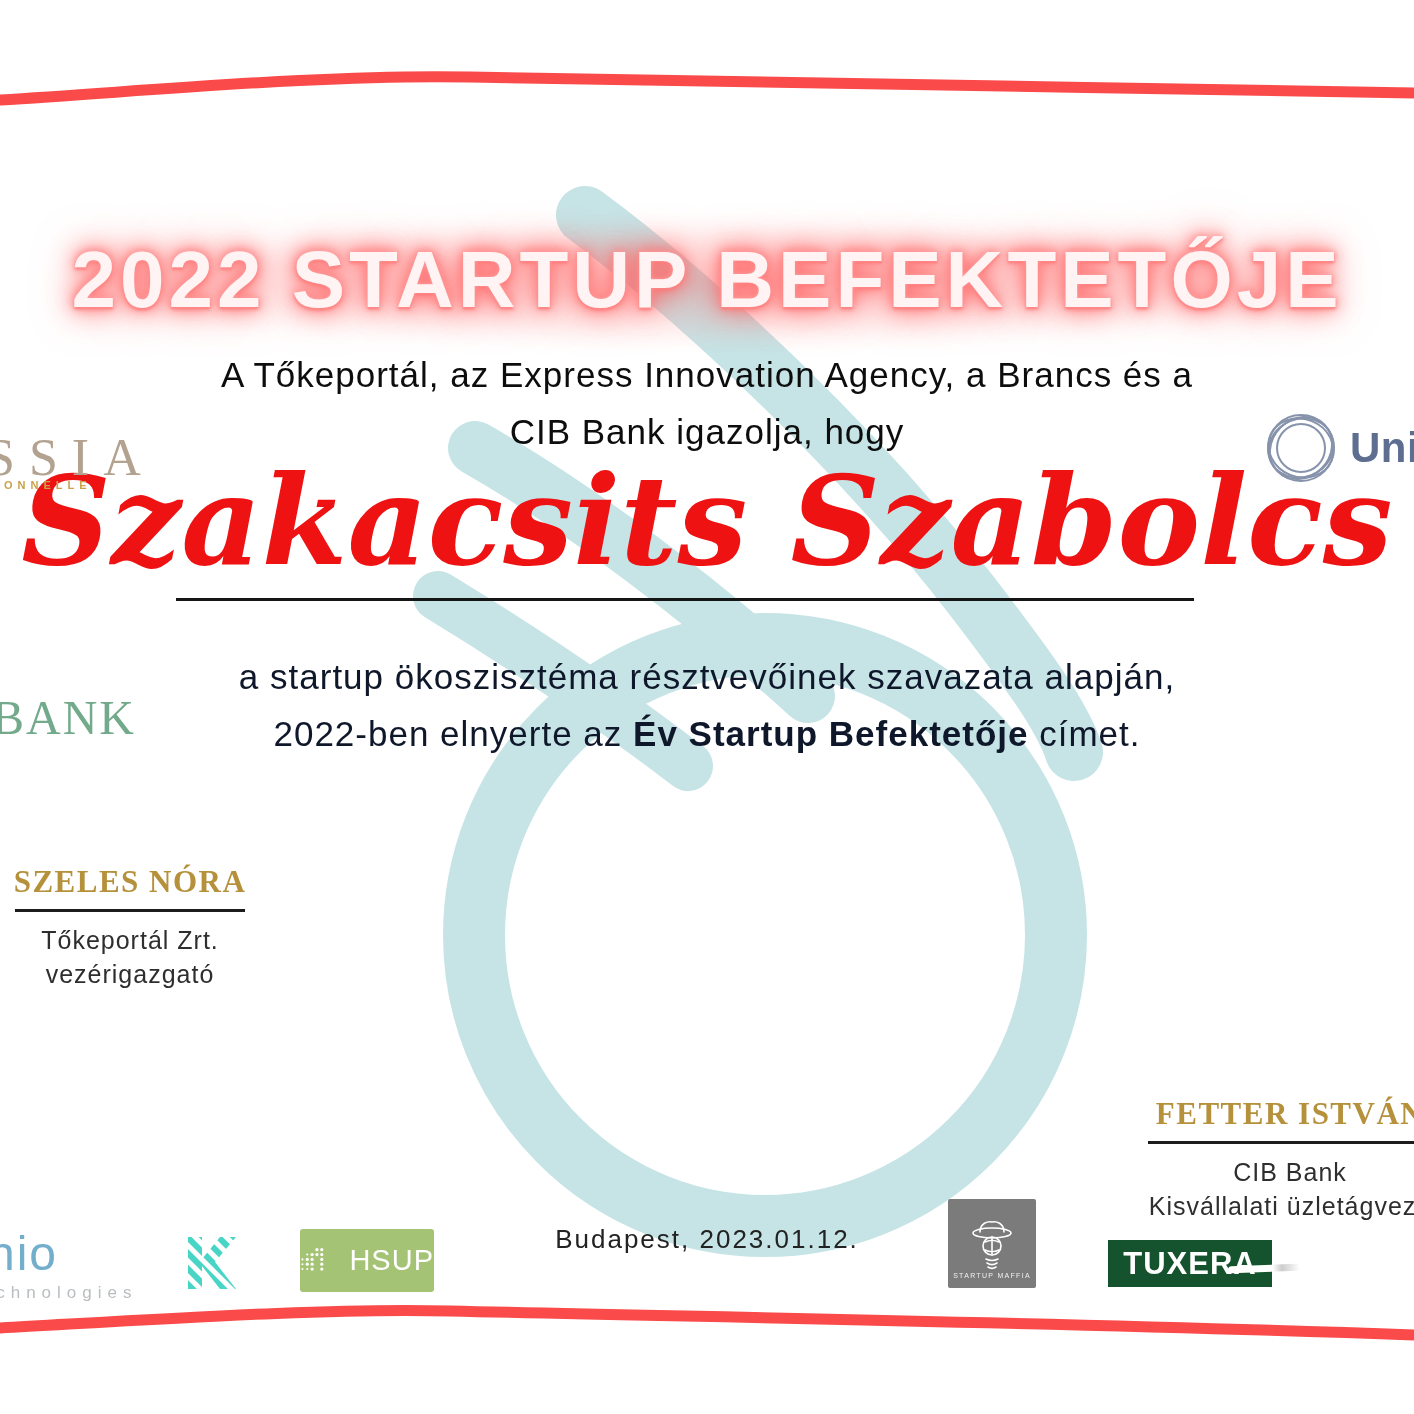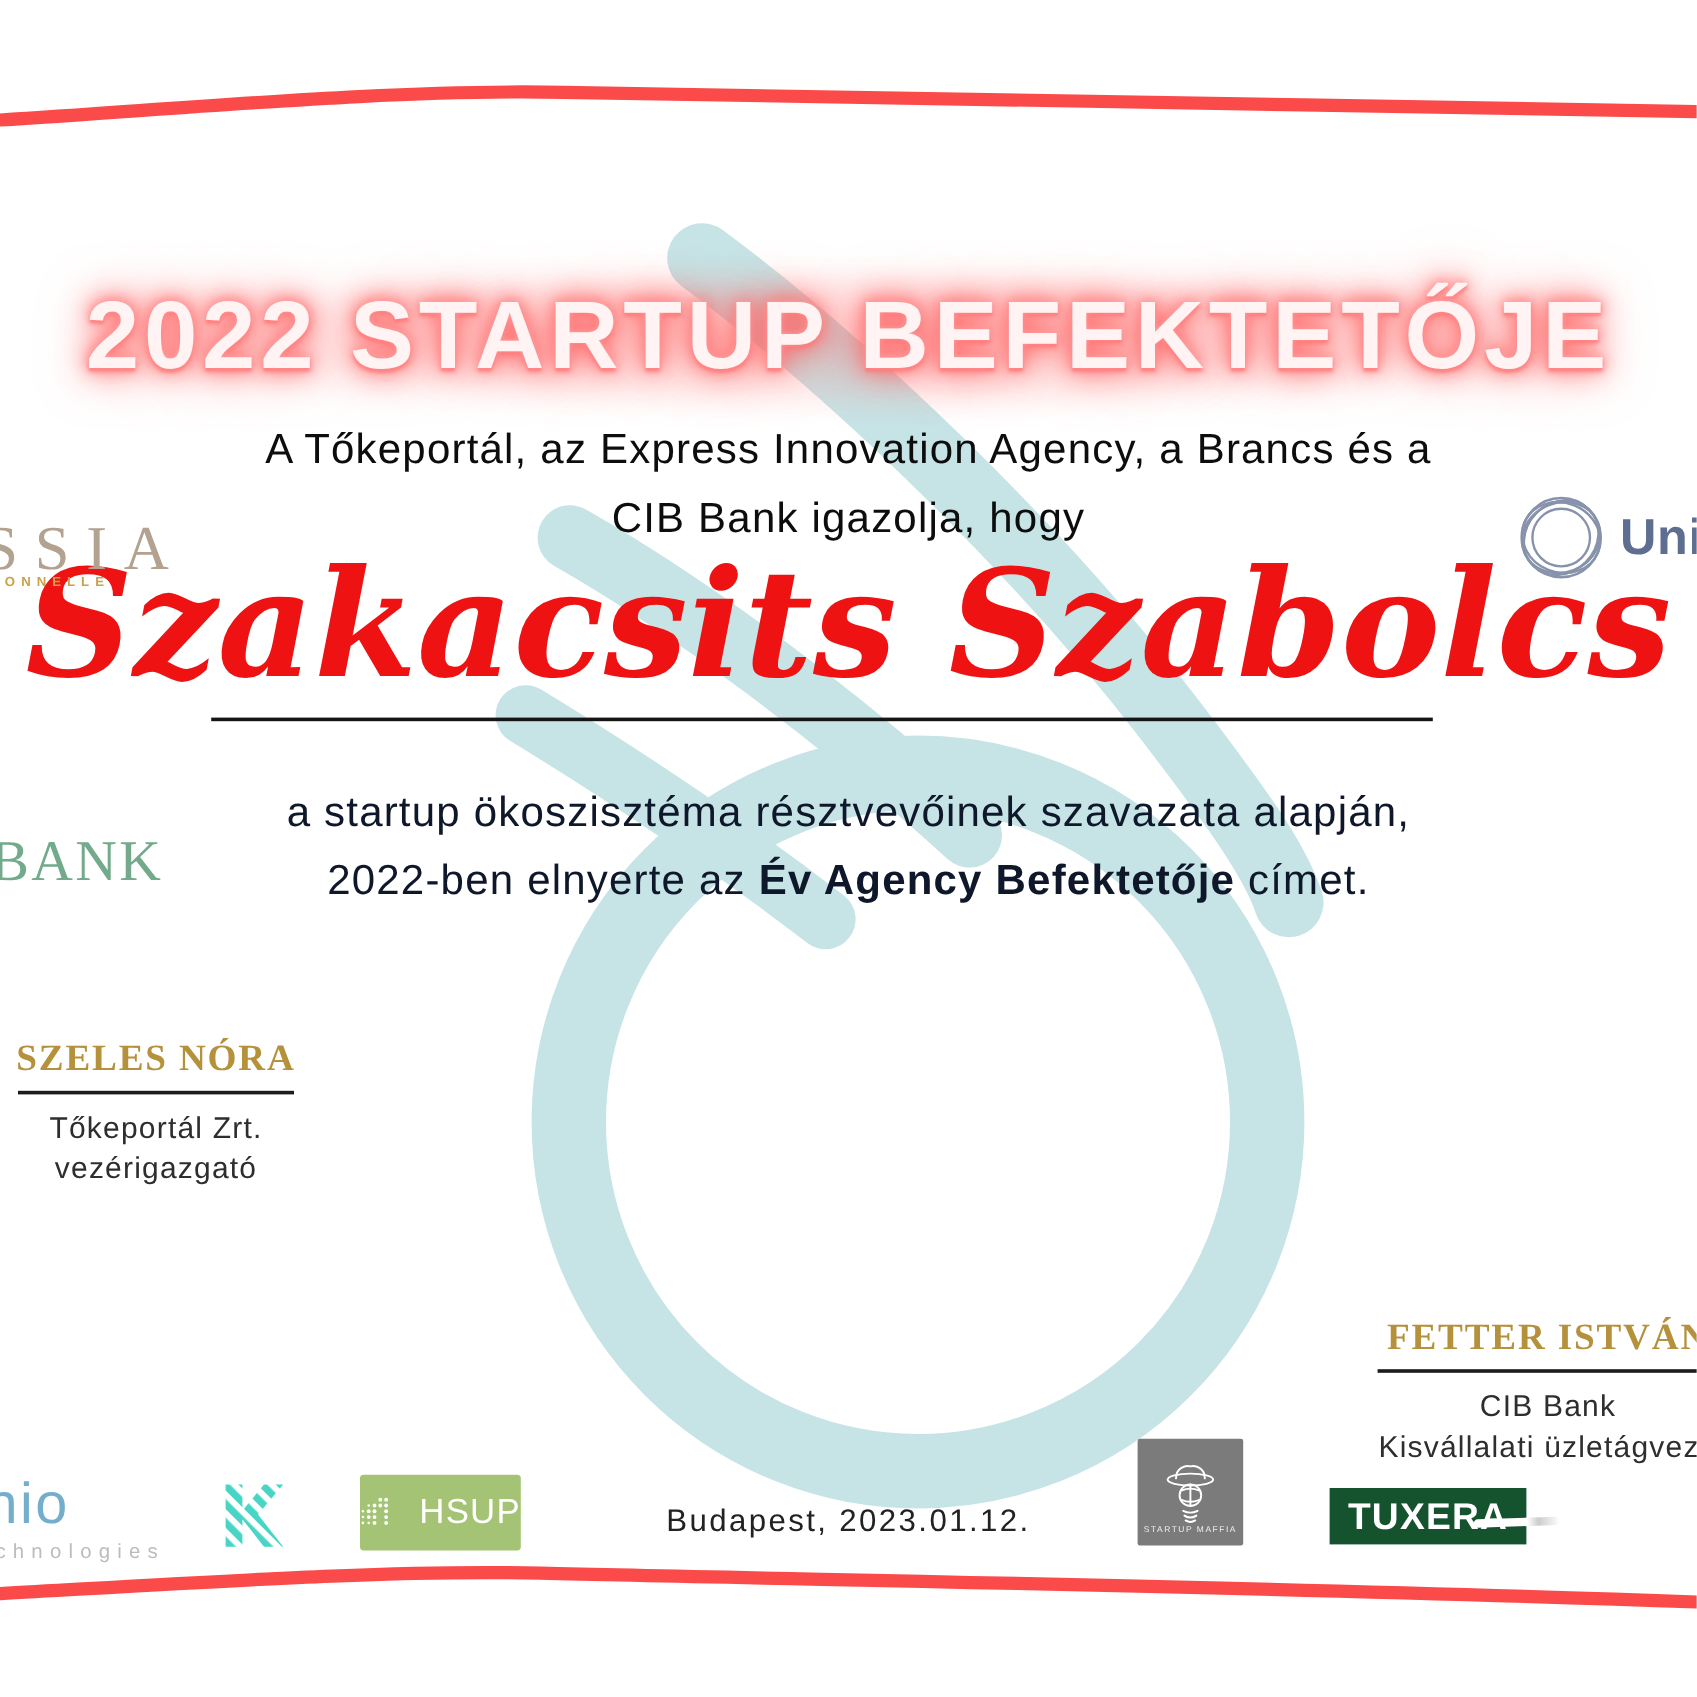--- a/index.html
+++ b/index.html
@@ -67,21 +67,21 @@
   .hio-main { font-size:48px; color:#74aecd; letter-spacing:2px; }
   .hio-sub { display:block; margin-top:2px; margin-left:-18px; font-size:17px;
     letter-spacing:6px; color:#b9bdbf; }
 
   .logo-k { top:1232px; left:178px; width:62px; height:62px; }
 
   .logo-hsup { top:1229px; left:300px; width:134px; height:63px; background:#a5c374;
     border-radius:3px; display:flex; align-items:center; justify-content:center; gap:22px; }
   .hsup-label { color:#ffffff; font-size:29px; letter-spacing:1px; font-weight:400; }
 
-  .date-line { top:1252px; left:0; width:100%; text-align:center;
+  .date-line { top:1224px; left:0; width:100%; text-align:center;
     font-size:26px; letter-spacing:2px; color:#222; }
 
   .logo-maffia { top:1199px; left:948px; width:88px; height:89px; background:#7b7b7b;
     border-radius:2px; display:flex; flex-direction:column; align-items:center; justify-content:flex-end; }
   .maffia-label { color:#f0f0f0; font-size:7px; letter-spacing:1.3px; margin-bottom:9px; }
 
   .logo-tuxera { top:1240px; left:1108px; width:164px; height:47px; background:#14532d;
     display:flex; align-items:center; justify-content:center; }
   .tuxera-label { color:#ffffff; font-size:31px; font-weight:700; letter-spacing:1px; }
   .tuxera-swoosh { position:absolute; right:-28px; top:25px; width:72px; height:7px;
@@ -111,21 +111,21 @@
   <div class="layer intro">
     <div>A Tőkeportál, az Express Innovation Agency, a Brancs és a</div>
     <div>CIB Bank igazolja, hogy</div>
   </div>
 
   <div class="layer recipient">Szakacsits Szabolcs</div>
   <div class="layer name-underline"></div>
 
   <div class="layer body-text">
     <div>a startup ökoszisztéma résztvevőinek szavazata alapján,</div>
-    <div><span>2022-ben elnyerte az </span><b>Év Agency Befektetője</b><span> címet.</span></div>
+    <div><span>2022-ben elnyerte az </span><b>Év Startup Befektetője</b><span> címet.</span></div>
   </div>
 
   <div class="layer logo-cassia">SSIA</div>
   <div class="layer logo-cassia-tag">IONNELLE</div>
   <div class="layer logo-bank">BANK</div>
 
   <div class="layer logo-univ">
     <svg class="rings" width="90" height="92" viewBox="0 0 90 92">
       <g fill="none" stroke="#8693ab" stroke-width="2">
         <circle cx="45" cy="46" r="33"></circle>

